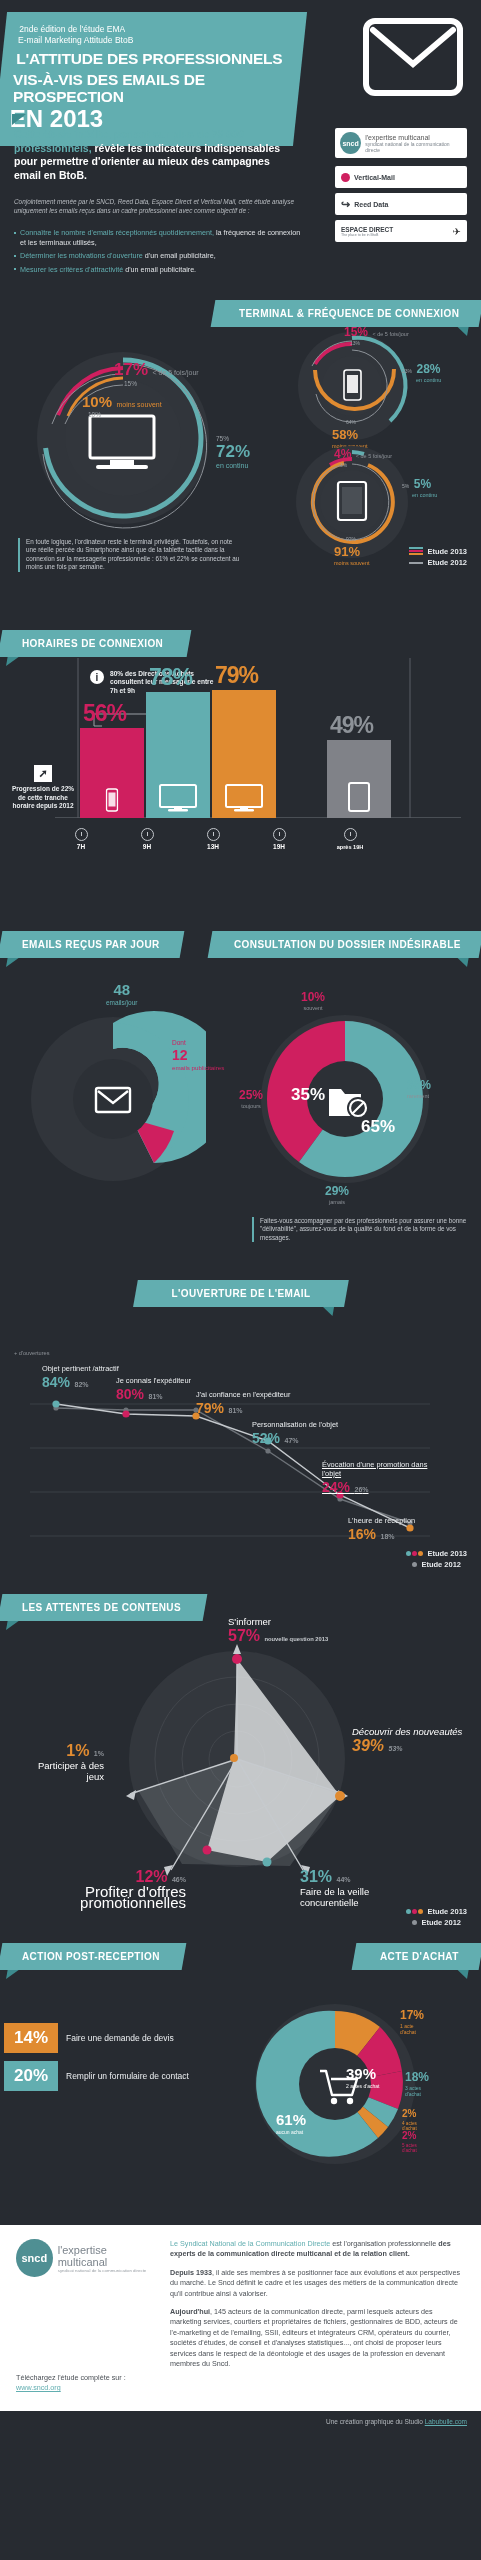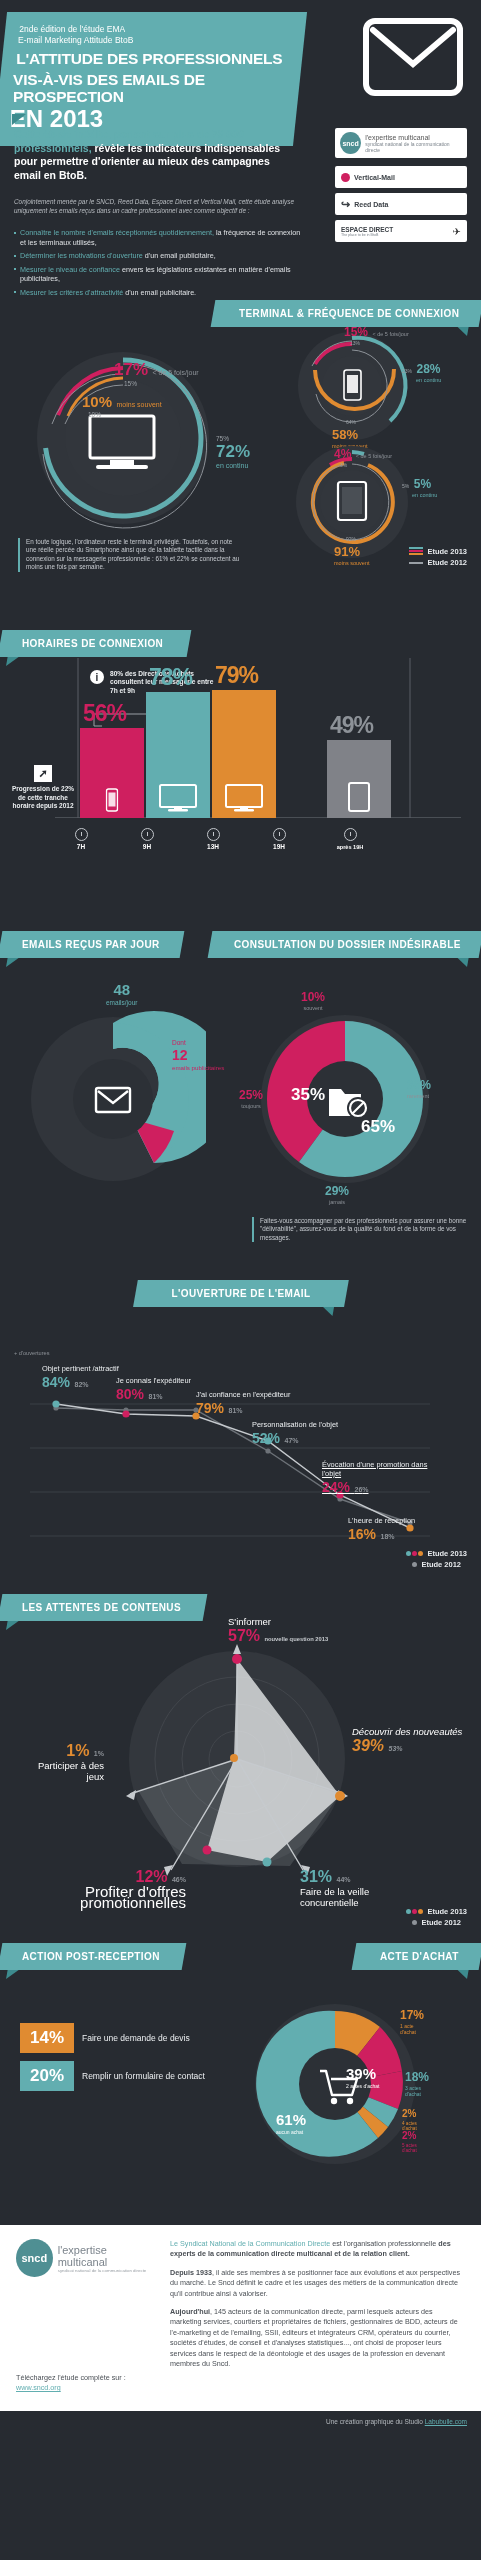--- a/index.html
+++ b/index.html
@@ -145,21 +145,20 @@
 
     <div class="header-sub">
       <span class="teal">Cette étude inédite, portant sur plus de 76 000 professionnels,</span><span> révèle les indicateurs indispensables pour permettre d'orienter au mieux des campagnes email en BtoB.</span>
     </div>
 
     <div class="header-note">Conjointement menée par le SNCD, Reed Data, Espace Direct et Vertical Mail, cette étude analyse uniquement les emails reçus dans un cadre professionnel avec comme objectif de :</div>
 
     <div class="bullets">
       <div class="bullet"><b>Connaître le nombre d'emails réceptionnés quotidiennement,</b><span> la fréquence de connexion et les terminaux utilisés,</span></div>
       <div class="bullet"><b>Déterminer les motivations d'ouverture</b><span> d'un email publicitaire,</span></div>
-      <div class="bullet"><b>Mesurer le niveau de confiance</b><span> envers les législations existantes en matière d'emails publicitaires,</span></div>
       <div class="bullet"><b>Mesurer les critères d'attractivité</b><span> d'un email publicitaire.</span></div>
     </div>
 
     <div class="env-icon">
       <svg width="100" height="78" viewBox="0 0 100 78">
         <rect x="3" y="3" width="94" height="72" rx="9" fill="none" stroke="#fff" stroke-width="6"></rect>
         <path d="M10 12 L50 46 L90 12" fill="none" stroke="#fff" stroke-width="6" stroke-linecap="round"></path>
       </svg>
     </div>
 
@@ -621,21 +620,21 @@
       <div class="ribbon ribbon-tail-l skew-l" style="padding-left:22px;padding-right:24px;">
         <span>ACTION POST-RECEPTION</span>
       </div>
     </div>
     <div style="position:absolute;right:0;top:8px;">
       <div class="ribbon ribbon-tail-r skew-l" style="padding-left:26px;padding-right:22px;">
         <span>ACTE D'ACHAT</span>
       </div>
     </div>
 
-    <div style="position:absolute;left:20px;top:88px;width:200px;">
+    <div style="position:absolute;left:4px;top:88px;width:200px;">
       <div class="pct-box">
         <div class="pb" style="background:#e08b31;"><span>14</span>%</div>
         <div class="pl">Faire une demande de devis</div>
       </div>
       <div class="pct-box">
         <div class="pb" style="background:#62aeb0;"><span>20</span>%</div>
         <div class="pl">Remplir un formulaire de contact</div>
       </div>
     </div>
 

